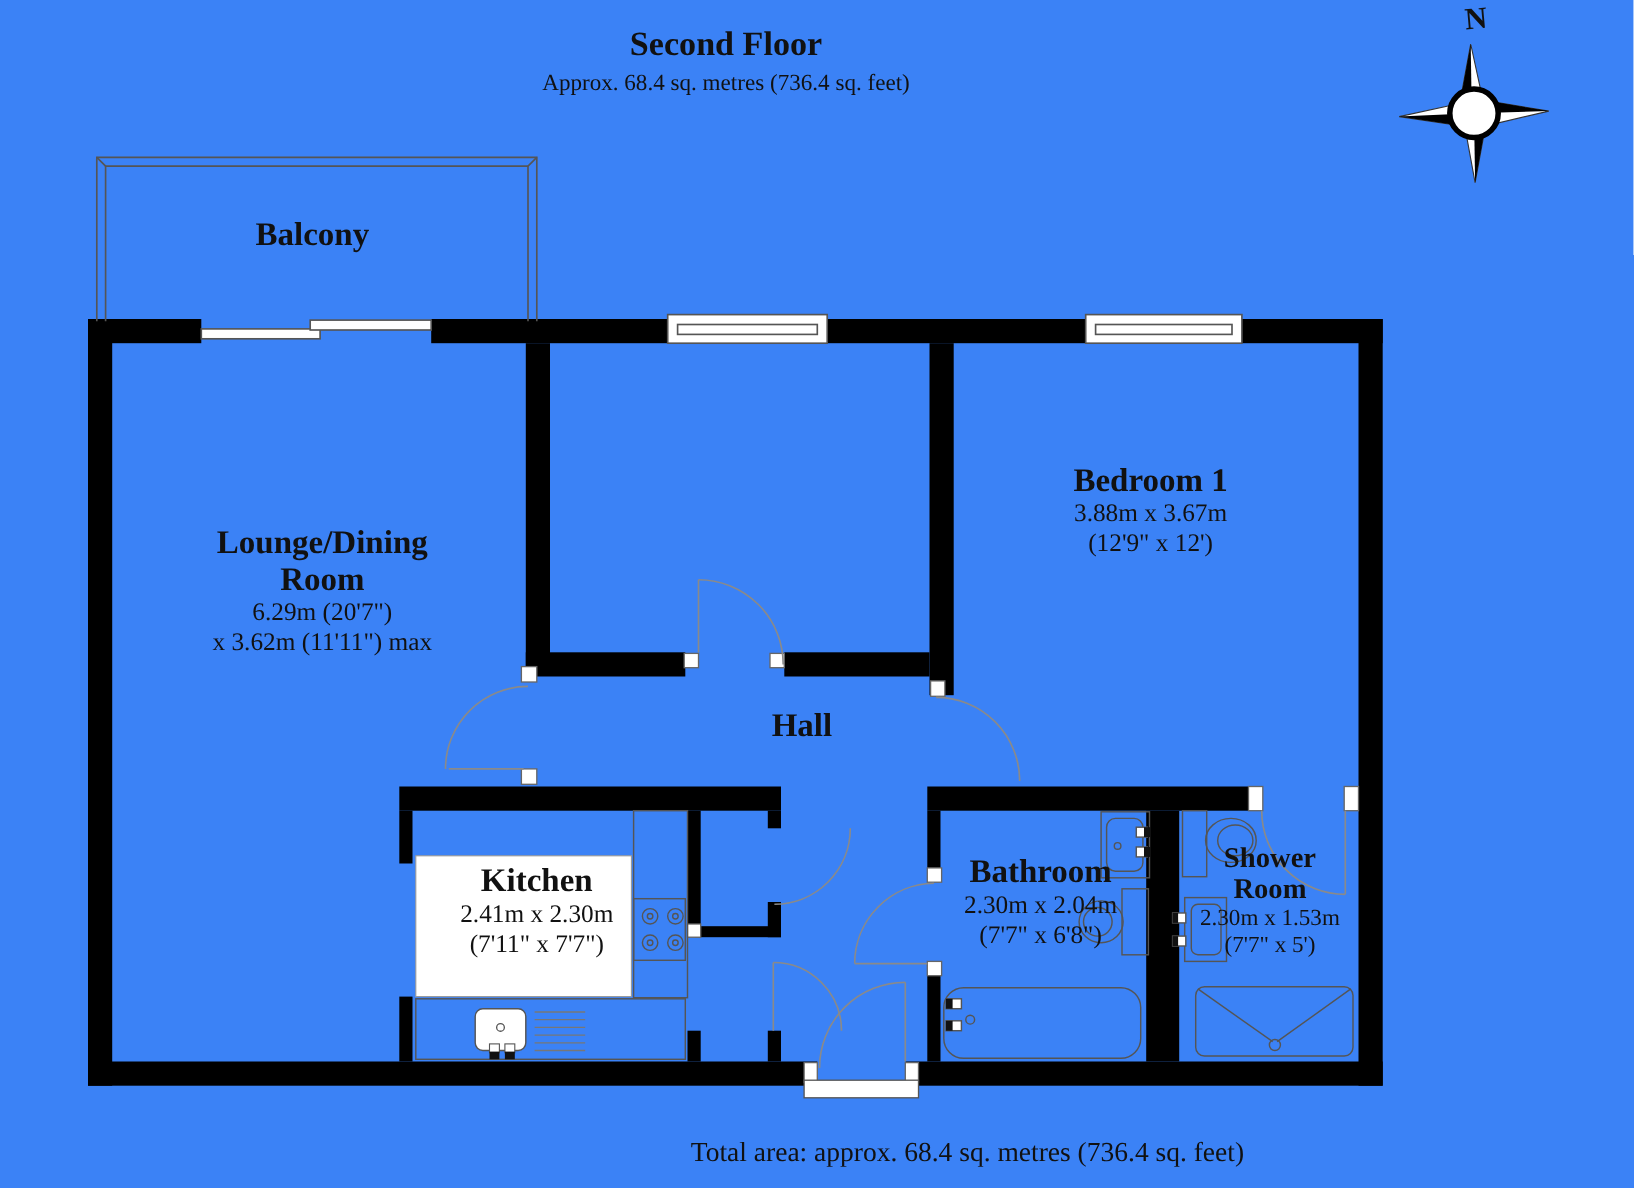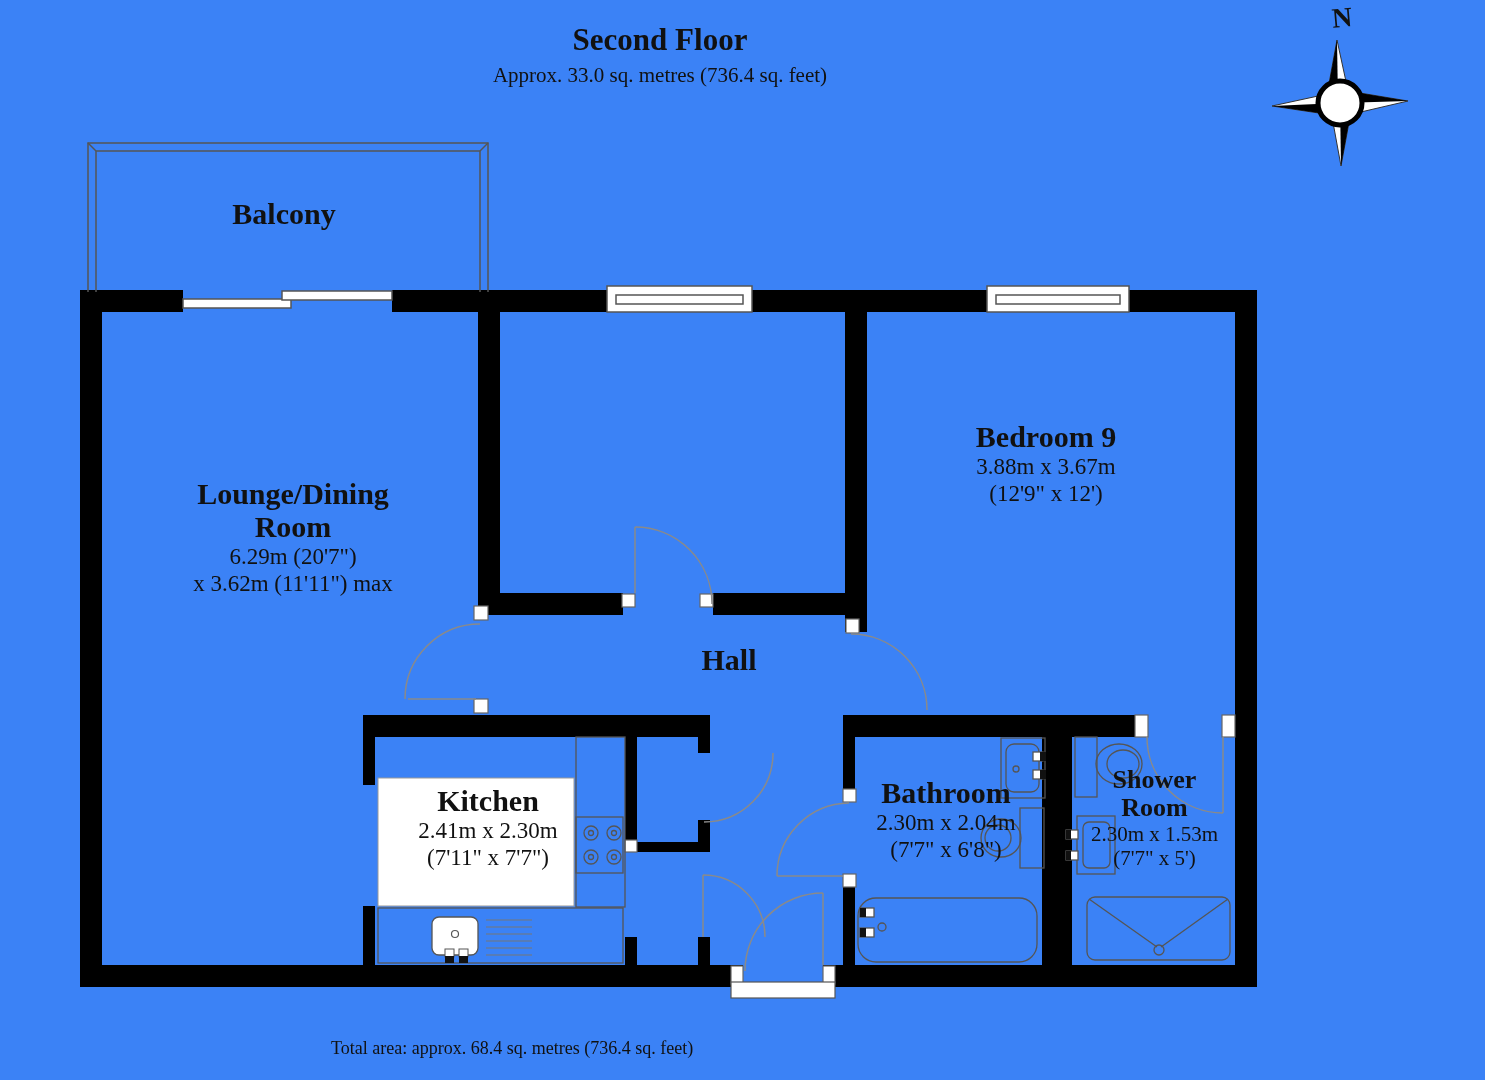--- a/index.html
+++ b/index.html
@@ -7,22 +7,22 @@
         font-family:Liberation Serif, serif;color:#111;}
   #plan-svg{position:absolute;left:0;top:0;}
   .label{position:absolute;text-align:center;line-height:1.1;}
   .rname{font-weight:bold;font-size:30px;line-height:33px;color:#111;}
   .rdim{font-size:23px;line-height:27px;color:#111;}
   .small .rname{font-size:26px;line-height:28px;text-align:center;}
   .small .rdim{font-size:21px;line-height:24px;}
   #title-block{position:absolute;left:315px;top:22px;width:690px;text-align:center;}
   #title-main{font-size:31px;font-weight:bold;line-height:36px;}
   #title-sub{font-size:21px;line-height:26px;margin-top:4px;}
-  #total-area{position:absolute;left:331px;top:1032px;width:800px;text-align:left;
-              font-size:18px;line-height:32px;}
+  #total-area{position:absolute;left:331px;top:1032px;width:800px;text-align:right;
+              font-size:25px;line-height:32px;}
   #compass-n{position:absolute;left:1320px;top:2px;width:44px;text-align:center;
              font-size:28px;font-weight:bold;transform:rotate(-5deg);}
 </style>
 </head>
 <body>
 
 <div id="page">
 
   <svg id="plan-svg" width="1485" height="1080" viewBox="0 0 1485 1080">
 
@@ -209,39 +209,39 @@
       <polygon points="1341,166 1330,106 1340,102 1352,106" fill="#ffffff" stroke="#333" stroke-width="1"></polygon>
       <polygon points="1341,166 1352,106 1340,102" fill="#000"></polygon>
       <polygon points="1272,106 1332,93 1339,103 1332,115" fill="#ffffff" stroke="#333" stroke-width="1"></polygon>
       <polygon points="1272,106 1332,115 1339,103" fill="#000"></polygon>
       <circle cx="1340" cy="103" r="22" fill="#ffffff" stroke="#000" stroke-width="5"></circle>
     </g>
   </svg>
 
   <div id="title-block">
     <div id="title-main">Second Floor</div>
-    <div id="title-sub">Approx. 33.0 sq. metres (736.4 sq. feet)</div>
+    <div id="title-sub">Approx. 68.4 sq. metres (736.4 sq. feet)</div>
   </div>
 
   <div id="compass-n">N</div>
 
   <div class="label" style="left:134px;top:197px;width:300px;">
     <div class="rname">Balcony</div>
   </div>
 
   <div class="label" style="left:118px;top:477px;width:350px;">
     <div class="rname">Lounge/Dining</div>
     <div class="rname">Room</div>
     <div class="rdim">6.29m (20'7")</div>
     <div class="rdim">x 3.62m (11'11") max</div>
   </div>
 
 
   <div class="label" style="left:896px;top:420px;width:300px;">
-    <div class="rname">Bedroom 9</div>
+    <div class="rname">Bedroom 1</div>
     <div class="rdim">3.88m x 3.67m</div>
     <div class="rdim">(12'9" x 12')</div>
   </div>
 
   <div class="label" style="left:629px;top:643px;width:200px;">
     <div class="rname">Hall</div>
   </div>
 
   <div class="label" style="left:358px;top:784px;width:260px;">
     <div class="rname">Kitchen</div>

